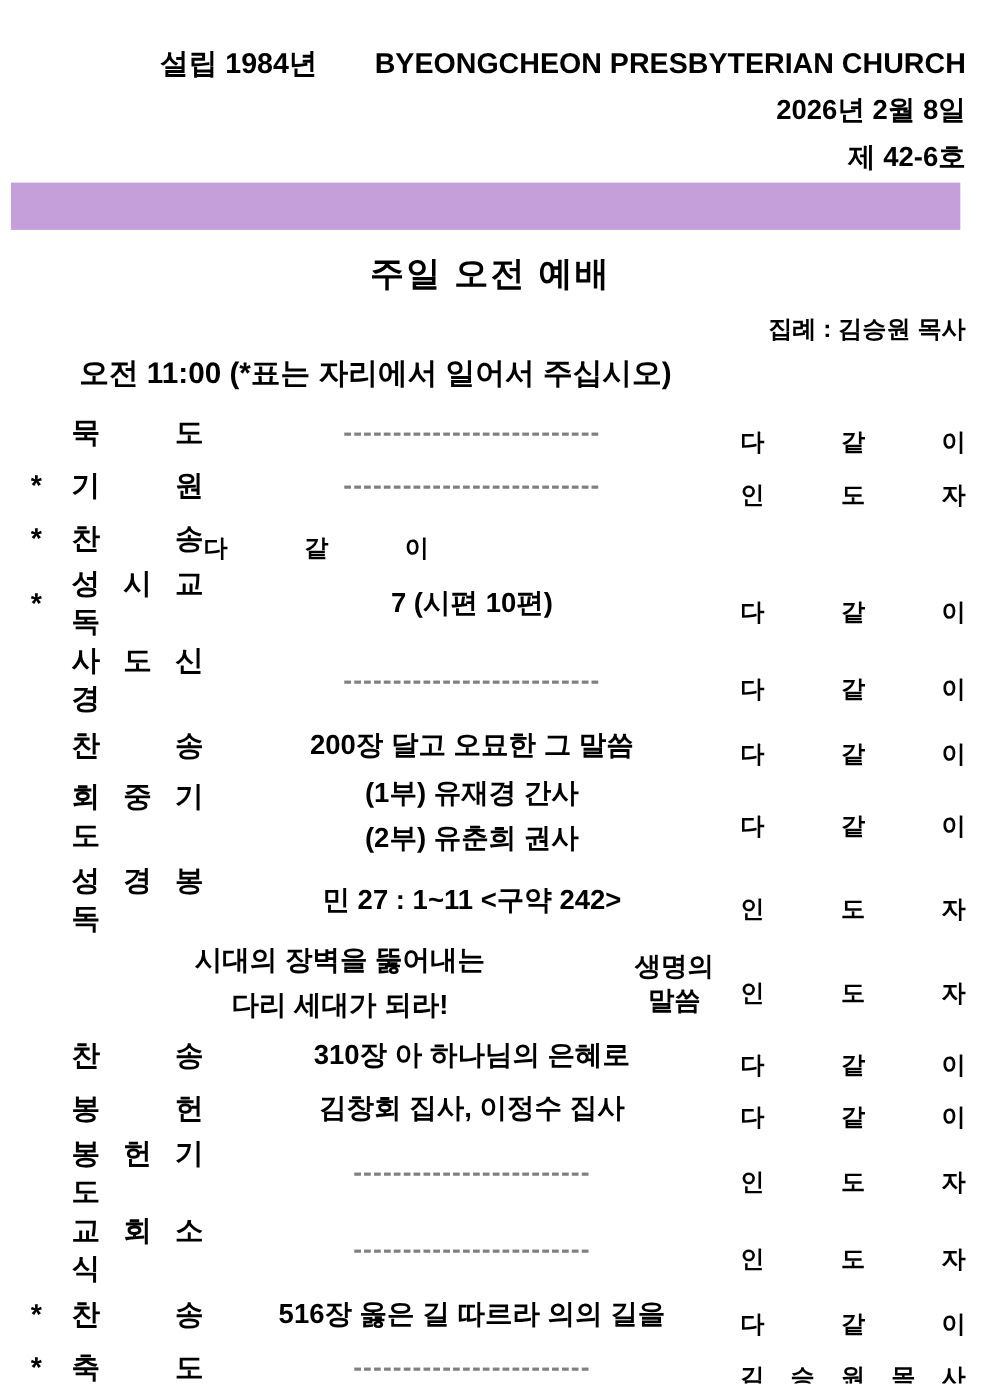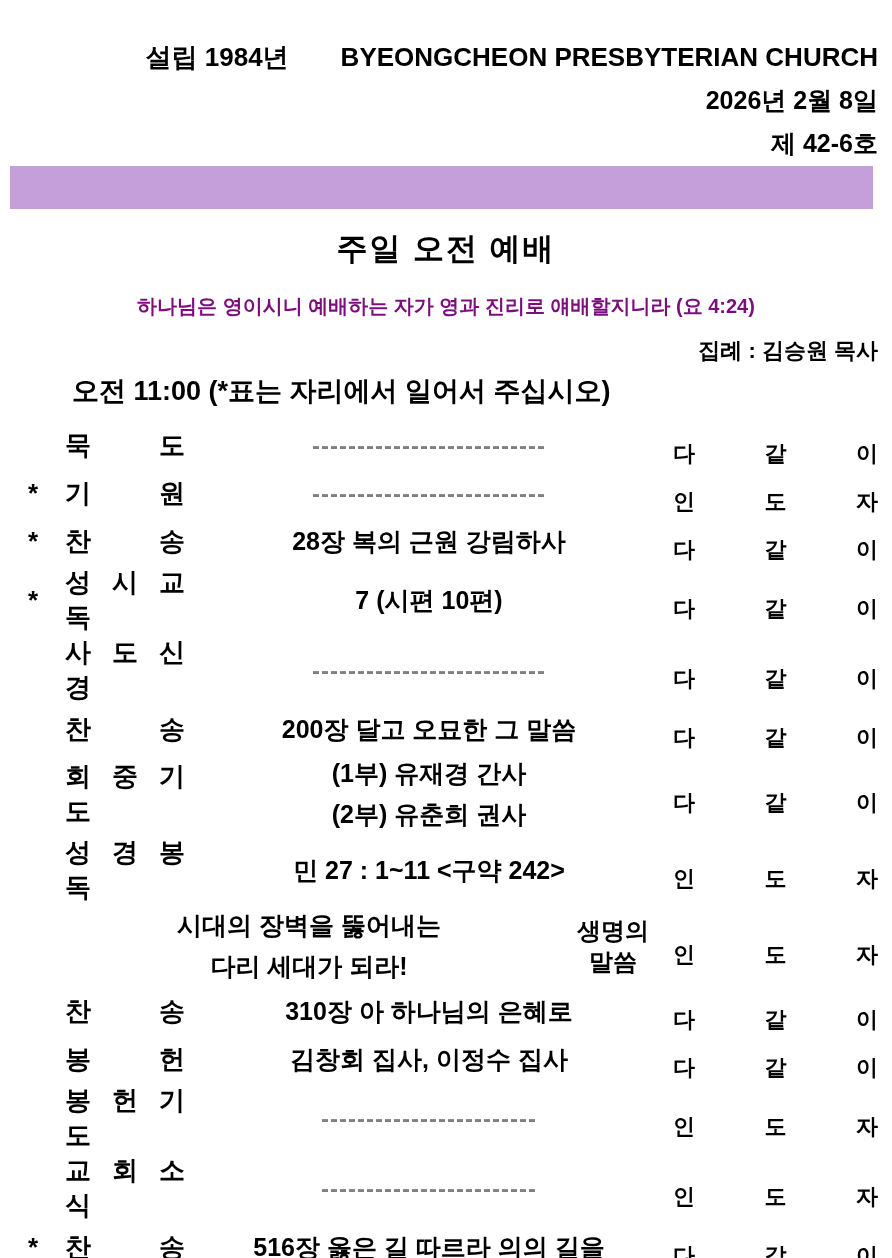--- a/index.html
+++ b/index.html
@@ -127,21 +127,20 @@
   <div class="hdr-line1">
     <span>설립 1984년</span>
     <span>BYEONGCHEON PRESBYTERIAN CHURCH</span>
   </div>
   <div class="hdr-line2">2026년 2월 8일</div>
   <div class="hdr-line3">제 42-6호</div>
 
   <div class="band" style="background: rgb(196, 159, 217);"></div>
 
   <div class="svc-title">주일 오전 예배</div>
-  <div class="svc-verse" style="color: rgb(123, 14, 123);">하나님은 영이시니 예배하는 자가 영과 진리로 얘배할지니라 (요 4:24)</div>
   <div class="svc-officiant">집례 : 김승원 목사</div>
   <div class="svc-time">오전 11:00 (*표는 자리에서 일어서 주십시오)</div>
 
   <div class="order" id="order-table">
   <div class="row">
     <div class="cell star"></div>
     <div class="cell item">묵 도</div>
     <div class="cell content dashed" style="color: rgb(128, 128, 128);">--------------------------</div>
     <div class="cell by">다 같 이</div>
   </div>
@@ -149,21 +148,20 @@
   <div class="row">
     <div class="cell star">*</div>
     <div class="cell item">기 원</div>
     <div class="cell content dashed" style="color: rgb(128, 128, 128);">--------------------------</div>
     <div class="cell by">인 도 자</div>
   </div>
 
   <div class="row">
     <div class="cell star">*</div>
     <div class="cell item">찬 송</div>
-    <div class="cell content">28장 복의 근원 강림하사</div>
     <div class="cell by">다 같 이</div>
   </div>
 
   <div class="row">
     <div class="cell star">*</div>
     <div class="cell item">성 시 교 독</div>
     <div class="cell content">7 (시편 10편)</div>
     <div class="cell by">다 같 이</div>
   </div>
 

